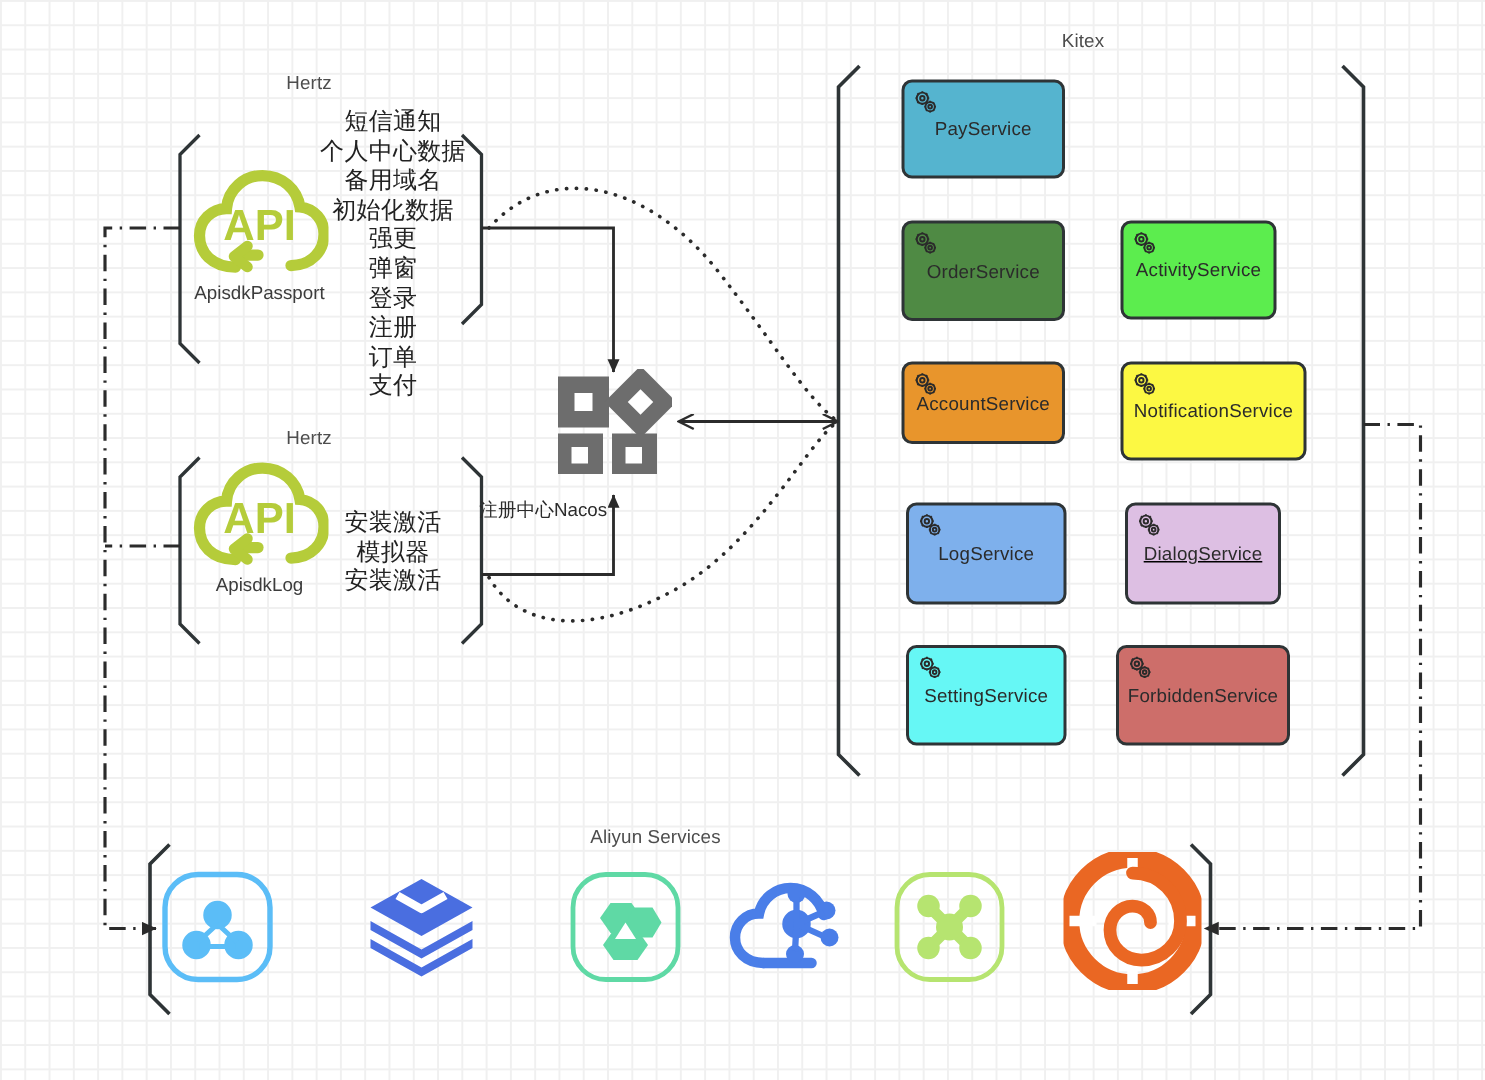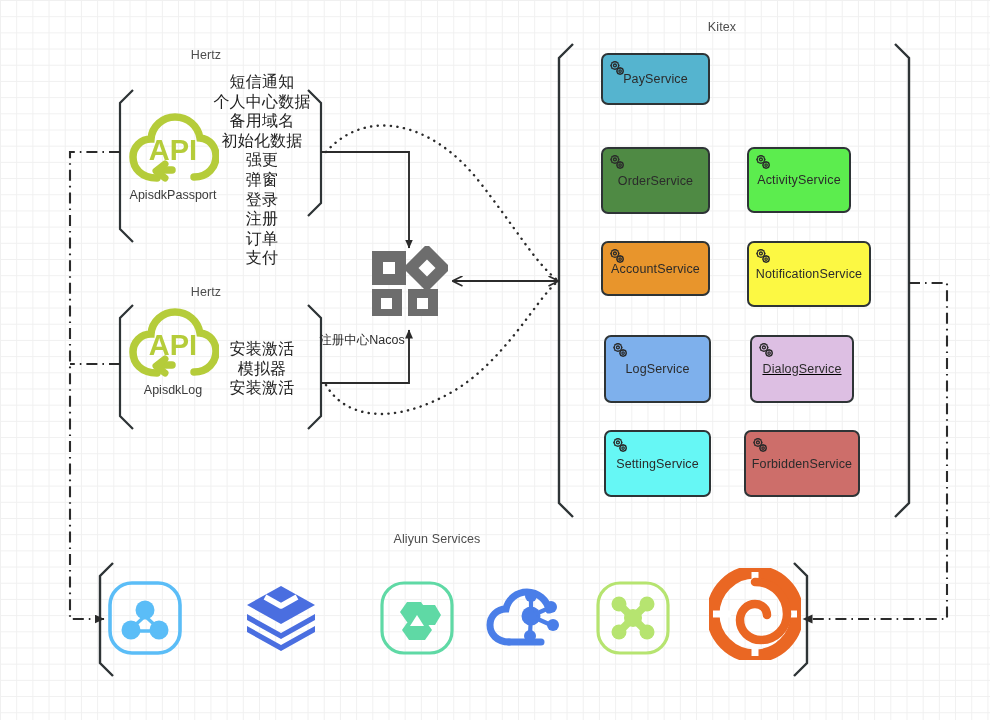--- a/index.html
+++ b/index.html
@@ -170,21 +170,21 @@
       <path d="M120,364 L70,364" fill="none" stroke="#2b2b2b" stroke-width="2.1" stroke-dasharray="11 5 1.6 5"></path>
     </g>
     <g>
       <path d="M909,283 L947,283 L947,619 L803,619" fill="none" stroke="#2b2b2b" stroke-width="2.1" stroke-dasharray="11 5 1.6 5" marker-end="url(#arrowDD)"></path>
     </g>
   </svg>
 
   <div class="grp-title" style="left:206px; top:48px;">Hertz</div>
   <div class="grp-title" style="left:206px; top:285px;">Hertz</div>
   <div class="grp-title" style="left:722px; top:20px;">Kitex</div>
-  <div class="grp-title" style="left:437px; top:532px;">Aliyun Services</div>
+  <div class="grp-title" style="left:437px; top:551px;">Aliyun Services</div>
 
   <div class="api-cloud" style="left:127px; top:110px;">
     <svg viewBox="0 0 92 74" width="92" height="74">
       <path d="M30,68 C14,68 6,58 6,47 C6,37 14,29 24,29 C25,16 36,7 48,7 C61,7 71,16 73,28 C83,29 89,37 89,46 C89,57 81,67 67,67" fill="none" stroke="#b5cc3a" stroke-width="7.5" stroke-linecap="round"></path>
       <path d="M32,60 L45,60" stroke="#b5cc3a" stroke-width="7.5" stroke-linecap="round" fill="none"></path>
       <path d="M38,54 L29,61 L38,68" fill="none" stroke="#b5cc3a" stroke-width="7" stroke-linecap="round" stroke-linejoin="round"></path>
       <text x="46" y="50" font-family="'Liberation Sans', sans-serif" font-size="29" font-weight="bold" fill="#b5cc3a" text-anchor="middle">API</text>
     </svg>
   </div>
   <div class="api-caption" style="left:173px; top:188px;">ApisdkPassport</div>
@@ -227,21 +227,21 @@
       </g>
       <rect x="2" y="43" width="30" height="30" fill="#6d6d6d"></rect>
       <rect x="11" y="52" width="11" height="11" fill="#ffffff"></rect>
       <rect x="38" y="43" width="30" height="30" fill="#6d6d6d"></rect>
       <rect x="47" y="52" width="11" height="11" fill="#ffffff"></rect>
     </svg>
   </div>
   <div class="nacos-label" style="left:362px; top:332px;">注册中心Nacos</div>
 
   <div id="services-layer">
-      <div class="svc-box" style="left: 601px; top: 53px; width: 109px; height: 52px; background: rgb(85, 180, 207);">
+      <div class="svc-box" style="left: 601px; top: 53px; width: 109px; height: 66px; background: rgb(85, 180, 207);">
         <div class="svc-gear"><svg viewBox="0 0 22 22" width="19" height="19">
             <g fill="none" stroke="#2b2b2b" stroke-width="1.5">
               <circle cx="8" cy="7.5" r="4.3"></circle>
               <circle cx="8" cy="7.5" r="1.7"></circle>
               <path d="M8,2.2 L8,3.2 M8,11.8 L8,12.8 M2.7,7.5 L3.7,7.5 M12.3,7.5 L13.3,7.5 M4.2,3.7 L4.9,4.4 M11.1,10.6 L11.8,11.3 M11.8,3.7 L11.1,4.4 M4.9,10.6 L4.2,11.3"></path>
               <circle cx="14" cy="14" r="3.6"></circle>
               <circle cx="14" cy="14" r="1.4"></circle>
               <path d="M14,9.5 L14,10.4 M14,17.6 L14,18.5 M9.5,14 L10.4,14 M17.6,14 L18.5,14 M10.8,10.8 L11.4,11.4 M16.6,16.6 L17.2,17.2 M17.2,10.8 L16.6,11.4 M11.4,16.6 L10.8,17.2"></path>
             </g>
           </svg></div>

